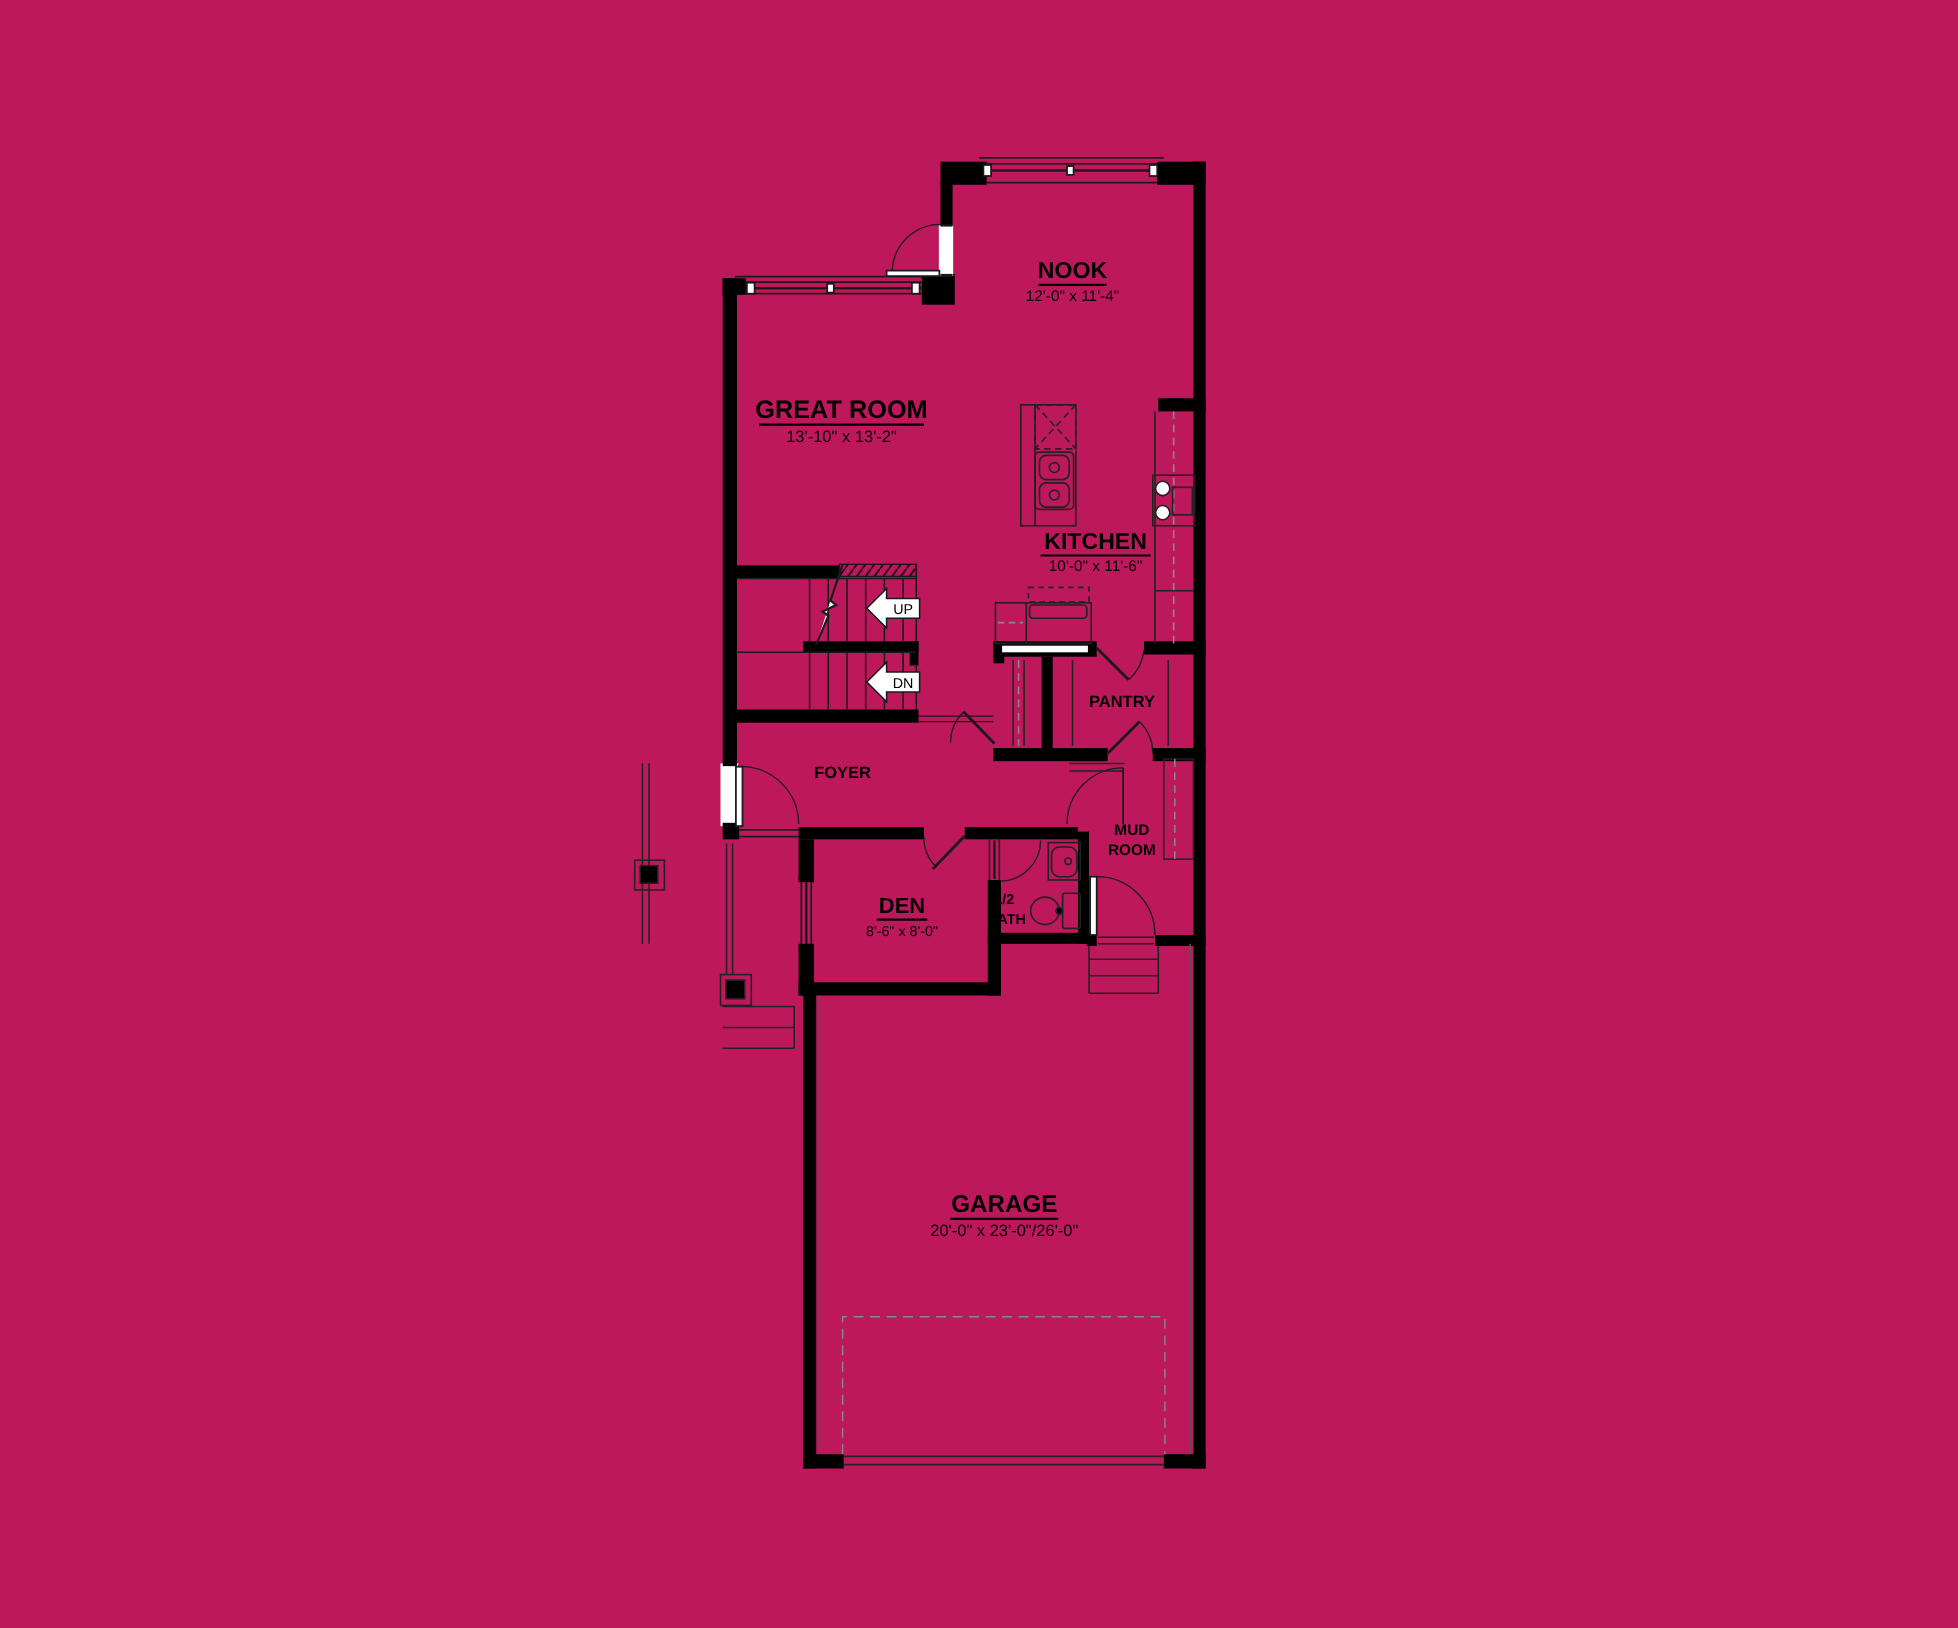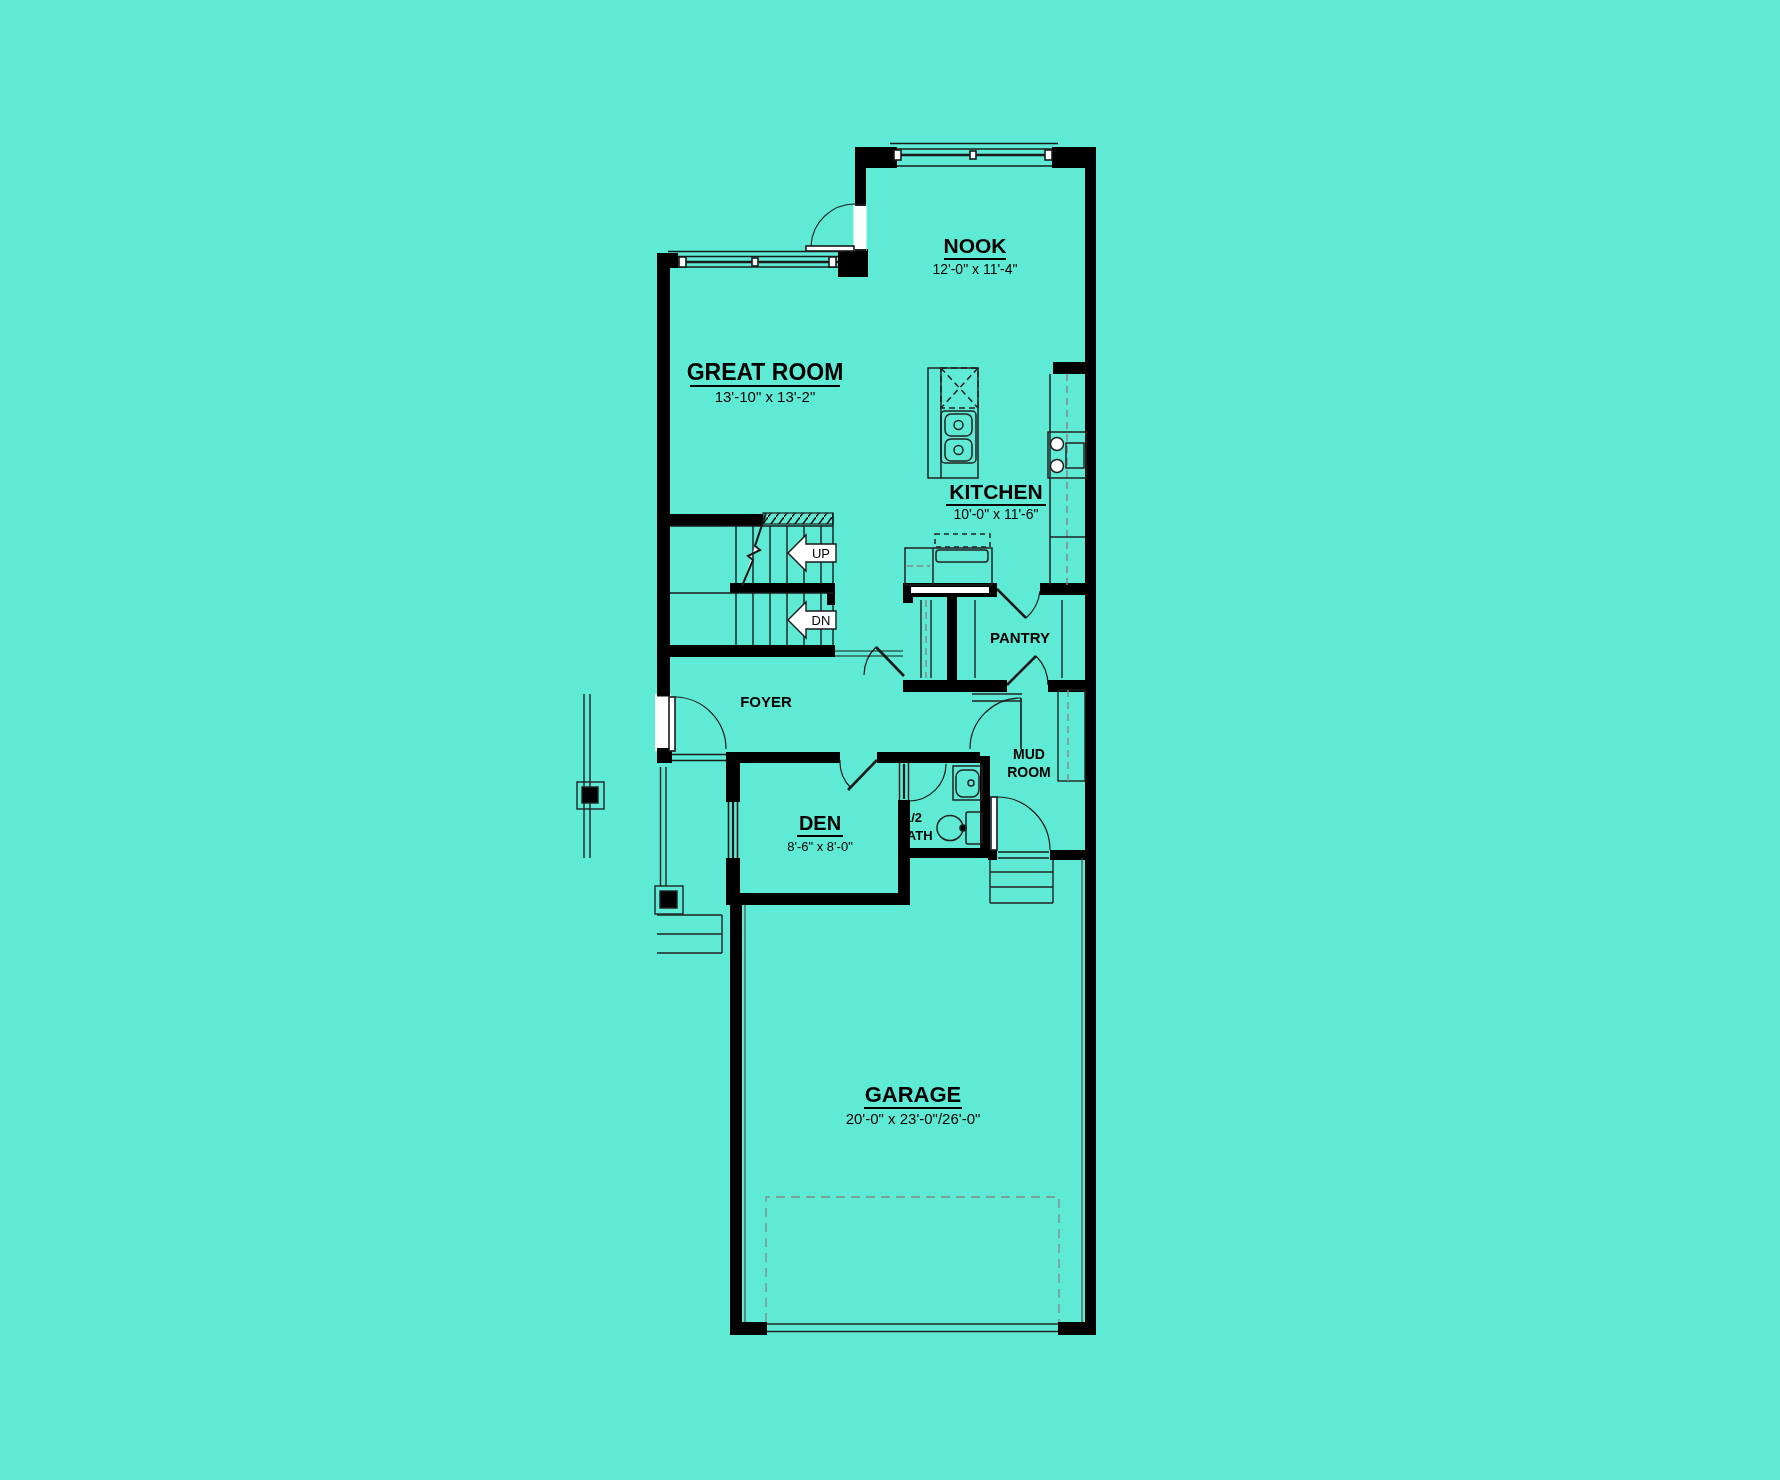--- a/index.html
+++ b/index.html
@@ -1,16 +1,16 @@
 <!DOCTYPE html>
 <html><head>
 <meta charset="utf-8">
 <style>
   html,body{margin:0;padding:0;background:#ffffff;}
-  #canvas{position:relative;width:1780px;height:1480px;background:#5eead4;overflow:hidden;
+  #canvas{position:relative;width:1780px;height:1480px;background:#be185d;overflow:hidden;
           font-family:"Liberation Sans", sans-serif;}
   svg{position:absolute;left:0;top:0;}
   text{fill:#000;}
   .room-title{font-weight:bold;}
   .room-dims{font-weight:normal;}
   .small-label{font-weight:bold;}
   .stair-label{font-weight:normal;}
 </style>
 </head>
 <body>

